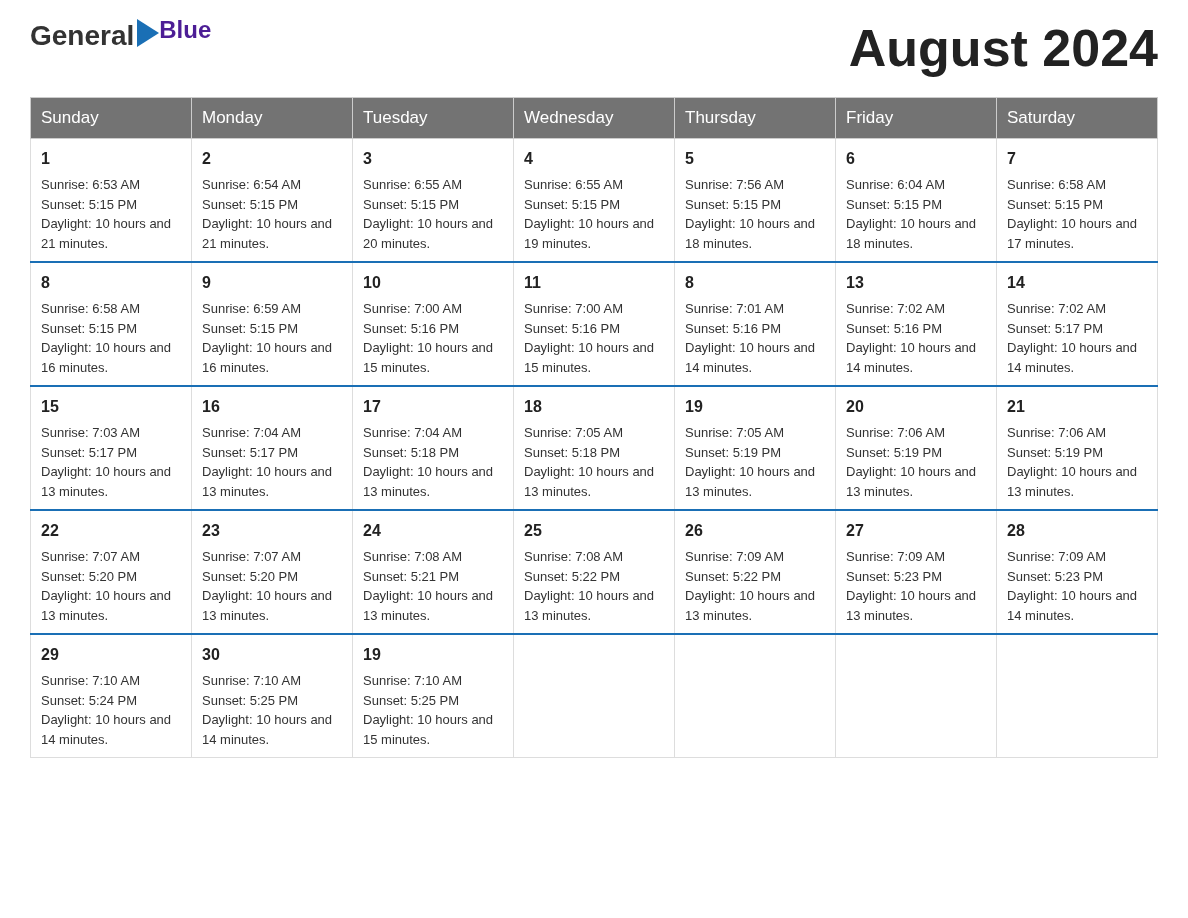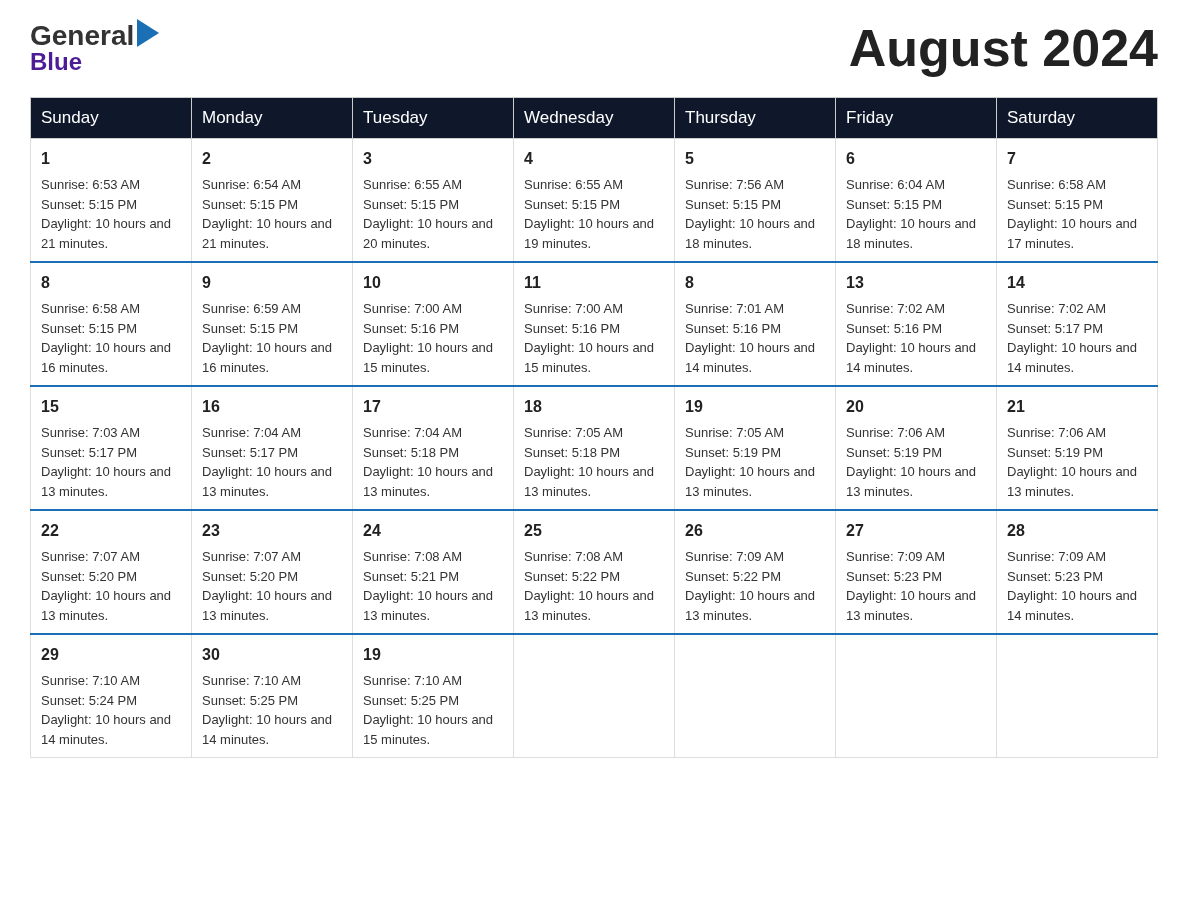--- a/index.html
+++ b/index.html
@@ -29,21 +29,21 @@
       font-size: 24px;
       color: #444;
       margin-top: 4px;
     }
     .calendar-table {
       width: 100%;
       border-collapse: collapse;
       table-layout: fixed;
     }
     .calendar-table thead tr th {
-      background-color: #0f172a;
+      background-color: #737373;
       color: #fff;
       font-size: 17px;
       font-weight: normal;
       padding: 10px 10px;
       border: 1px solid #ccc;
       text-align: left;
     }
     .calendar-table tbody tr td {
       vertical-align: top;
       padding: 8px 10px;
@@ -62,21 +62,20 @@
       color: #222;
     }
     .calendar-table tbody tr td.empty {
       background: #fff;
     }
     .calendar-table tbody tr:not(:last-child) td {
       border-bottom: 2px solid #1a6fb5;
     }
     .logo-wrapper {
       display: flex;
-      flex-direction: column;
       align-items: flex-start;
       justify-content: space-between;
     }
     .logo-top {
       display: flex;
       align-items: center;
     }
   </style>
 </head>
 <body>

